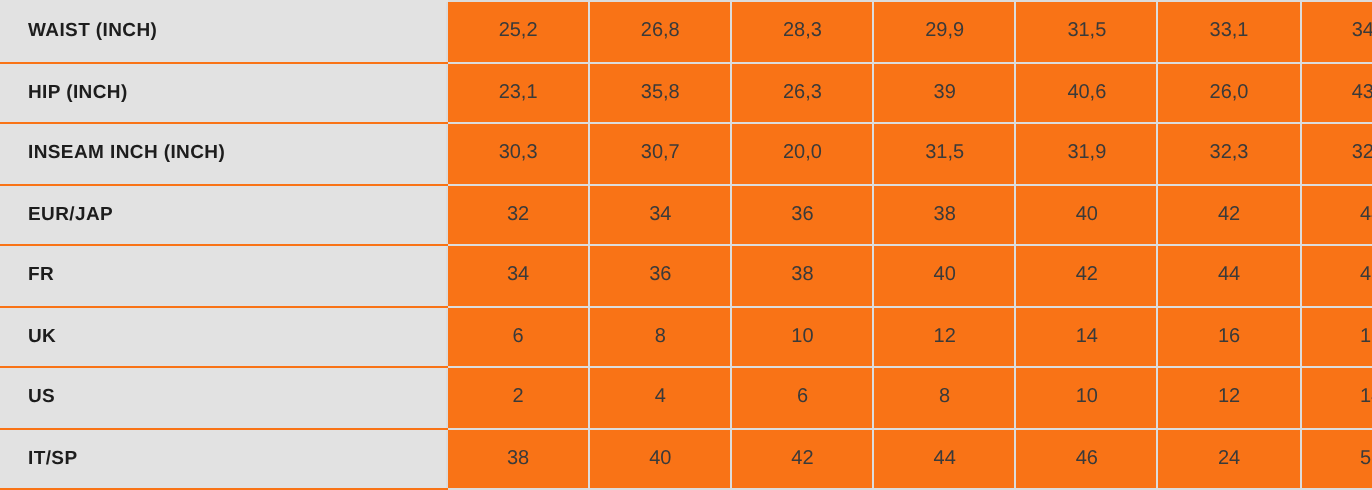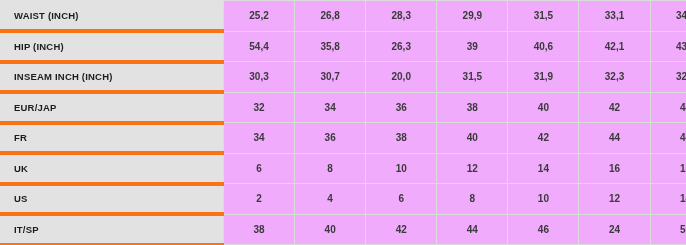--- a/index.html
+++ b/index.html
@@ -29,35 +29,35 @@
   .size-chart th.row-label {
     width: 209px;
     background: #e2e2e2;
     color: #1d1d1d;
     font-size: 9.5px;
     font-weight: bold;
     text-align: left;
     padding: 0 0 0 14px;
     letter-spacing: 0.2px;
     border-top: 1px solid #d8d8d8;
-    border-bottom: 4px solid #f97316;
+    border-bottom: 1px solid #f97316;
     white-space: nowrap;
     vertical-align: middle;
   }
   .size-chart tr:first-child th.row-label {
     border-top: 1px solid #e2e2e2;
   }
 
   
   .size-chart td.value {
     width: 68.1px;
-    background: #f0abfc;
+    background: #f97316;
     color: #3a3a3a;
     font-size: 10px;
-    font-weight: bold;
+    font-weight: normal;
     text-align: center;
     vertical-align: middle;
     border: 1px solid #dcdcdc;
     border-left: none;
   }
   .size-chart td.value.first-value {
     border-left: 1px solid #dcdcdc;
   }
 </style>
 </head>
@@ -70,26 +70,26 @@
         <td class="value first-value">25,2</td>
         <td class="value">26,8</td>
         <td class="value">28,3</td>
         <td class="value">29,9</td>
         <td class="value">31,5</td>
         <td class="value">33,1</td>
         <td class="value">34,6</td>
       </tr>
       <tr>
         <th class="row-label">HIP (INCH)</th>
-        <td class="value first-value">54,4</td>
+        <td class="value first-value">23,1</td>
         <td class="value">35,8</td>
         <td class="value">26,3</td>
         <td class="value">39</td>
         <td class="value">40,6</td>
-        <td class="value">42,1</td>
+        <td class="value">26,0</td>
         <td class="value">43,7</td>
       </tr>
       <tr>
         <th class="row-label">INSEAM INCH (INCH)</th>
         <td class="value first-value">30,3</td>
         <td class="value">30,7</td>
         <td class="value">20,0</td>
         <td class="value">31,5</td>
         <td class="value">31,9</td>
         <td class="value">32,3</td>

